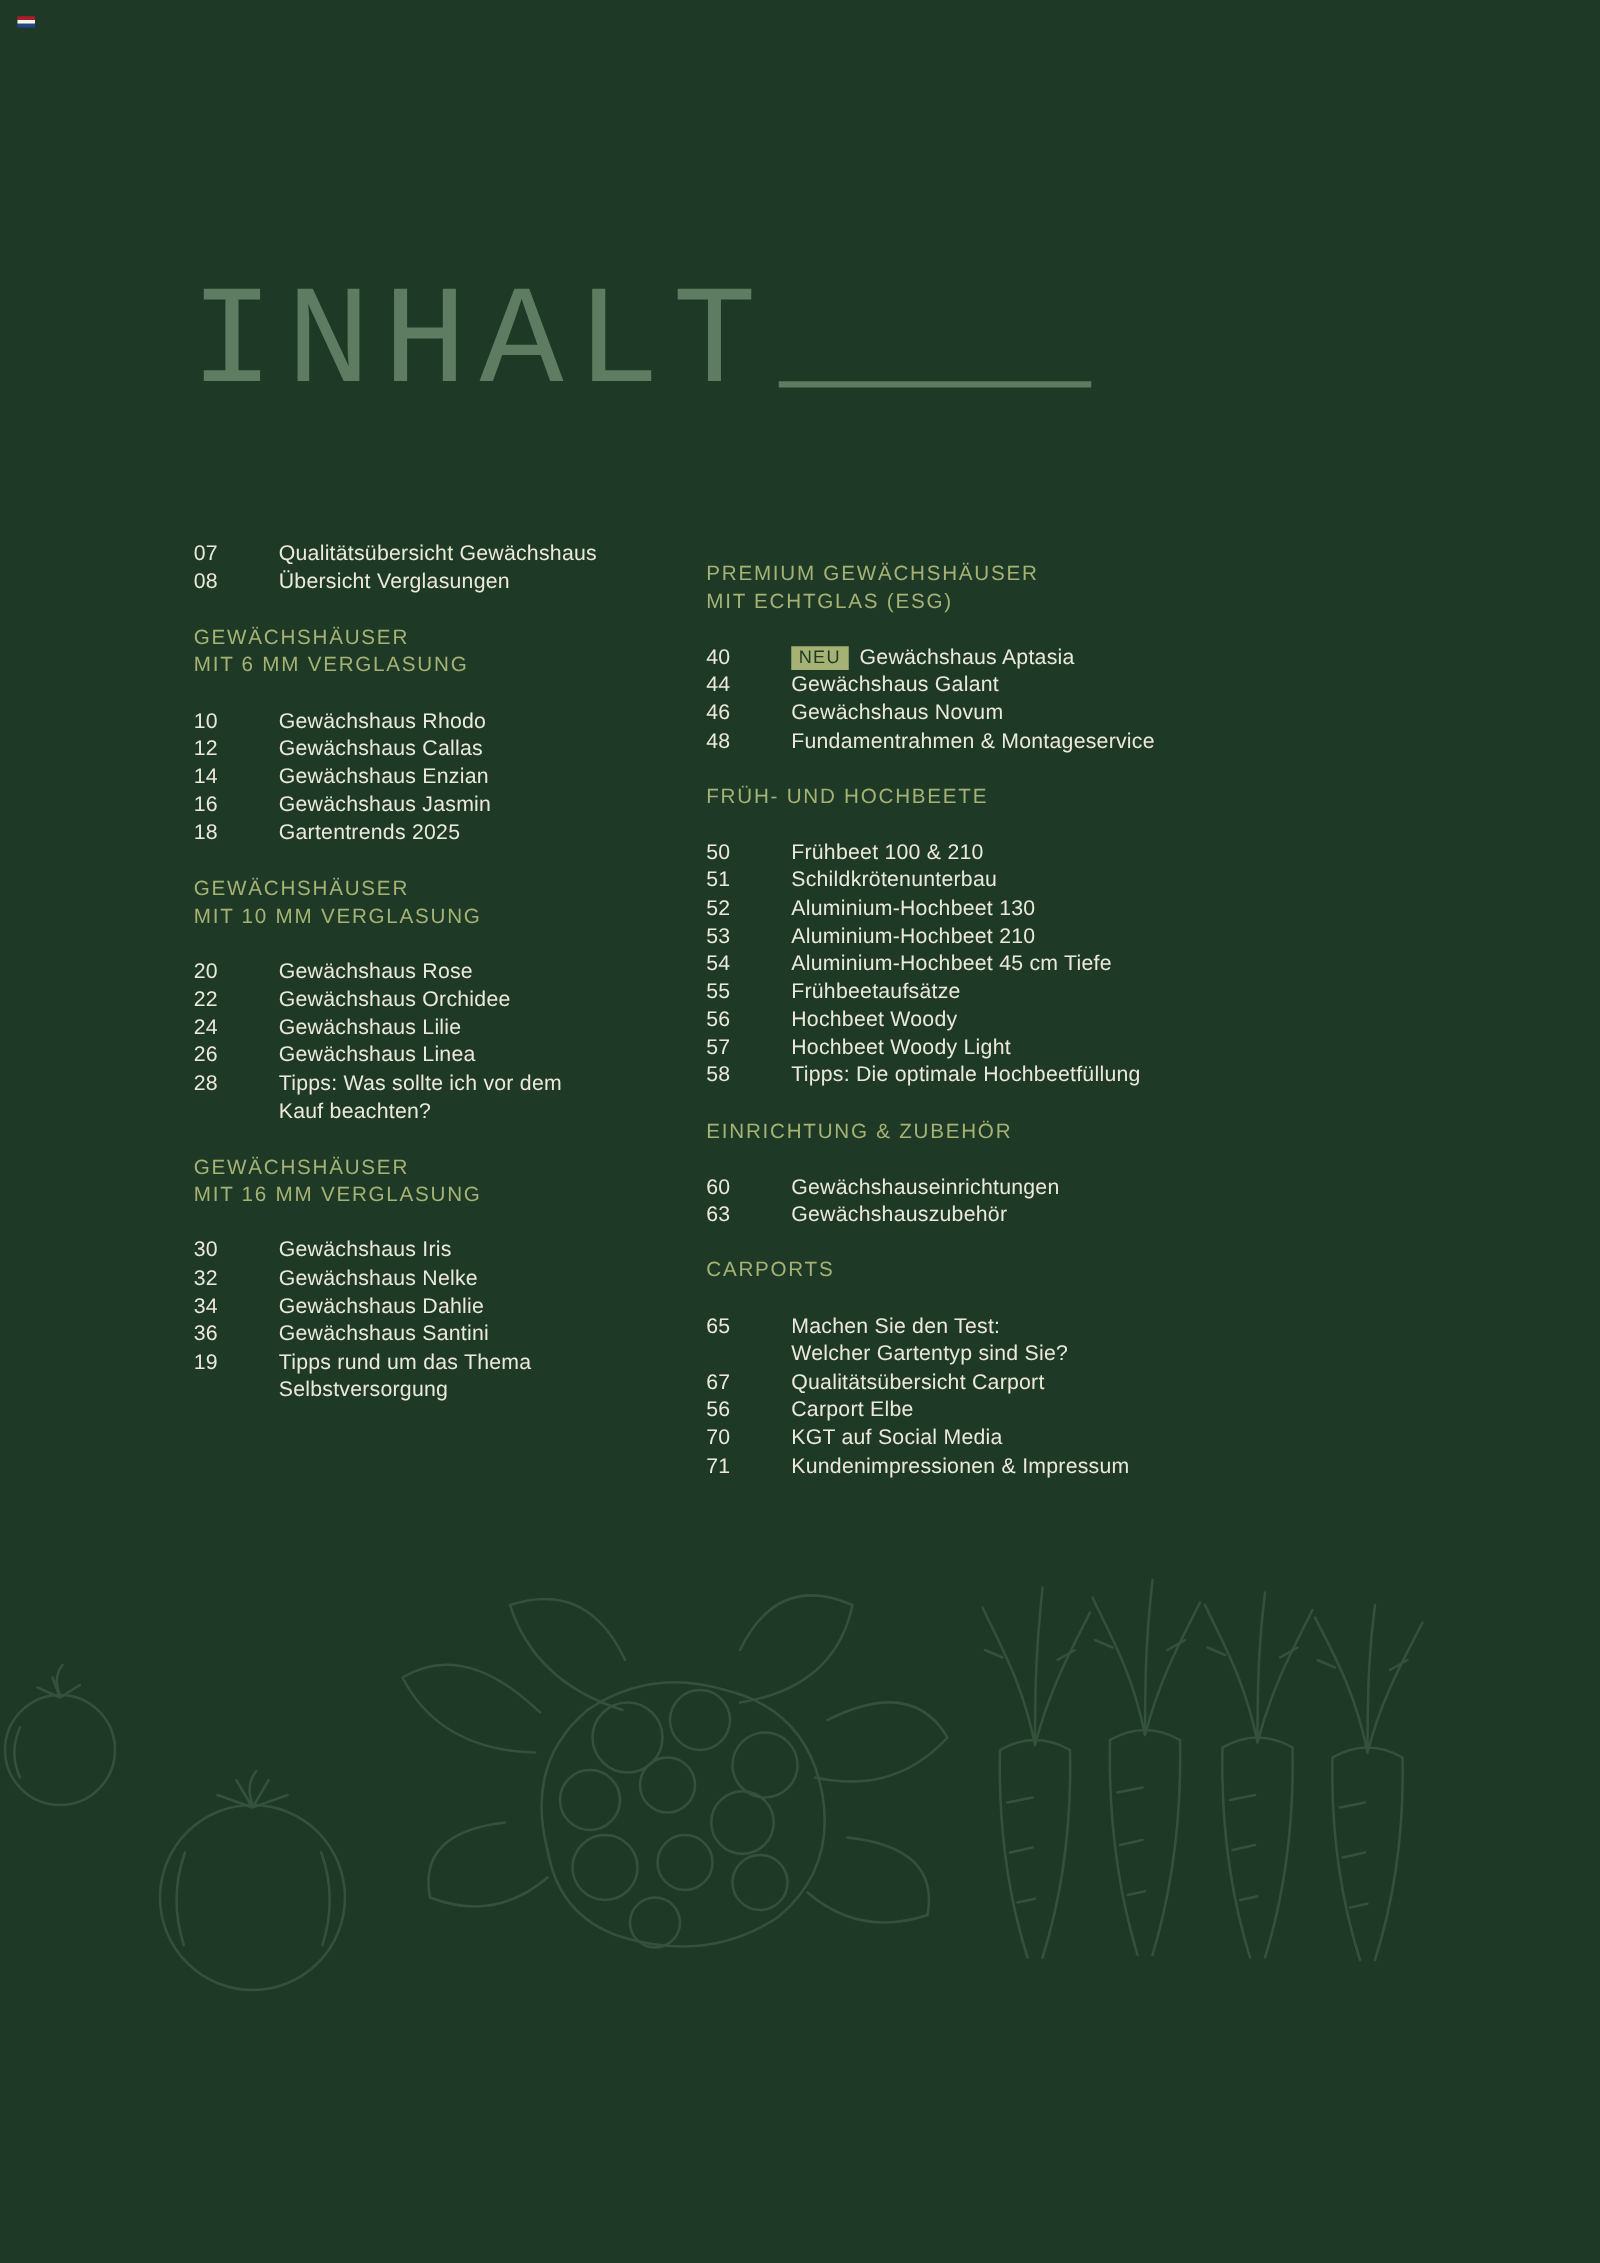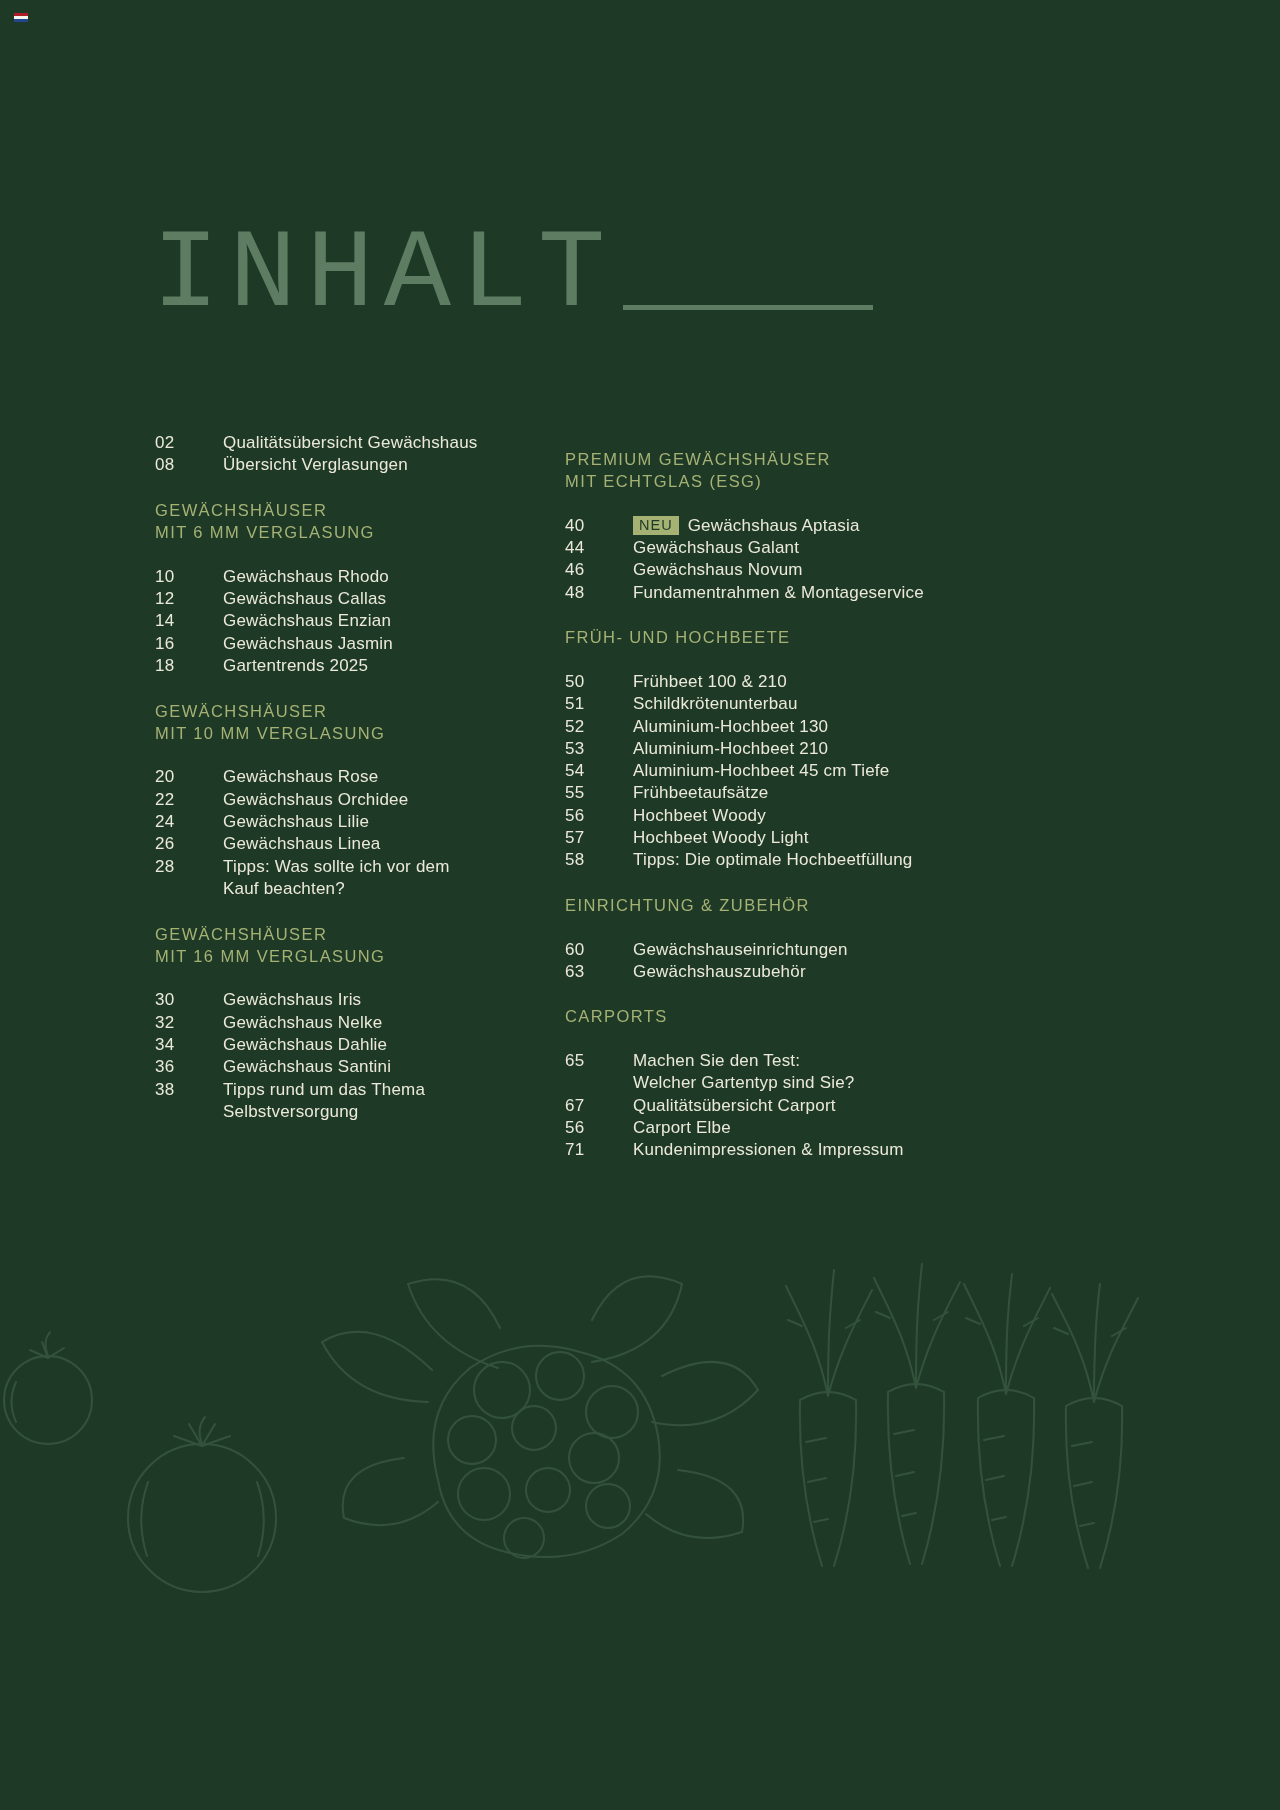--- a/index.html
+++ b/index.html
@@ -73,21 +73,21 @@
   </div>
 
   <div class="page-title">
     <span class="t">INHALT</span>
     <span class="title-rule"></span>
   </div>
 
   <div class="toc">
     <div class="col col-left">
         <div class="row">
-          <span class="num">02</span>
+          <span class="num">07</span>
           <span class="label">Qualitätsübersicht Gewächshaus</span>
         </div>
         <div class="row">
           <span class="num">08</span>
           <span class="label">Übersicht Verglasungen</span>
         </div>
         <div class="sec-heading">GEWÄCHSHÄUSER
 MIT 6 MM VERGLASUNG</div>
         <div class="row">
           <span class="num">10</span>
@@ -144,21 +144,21 @@
         </div>
         <div class="row">
           <span class="num">34</span>
           <span class="label">Gewächshaus Dahlie</span>
         </div>
         <div class="row">
           <span class="num">36</span>
           <span class="label">Gewächshaus Santini</span>
         </div>
         <div class="row">
-          <span class="num">38</span>
+          <span class="num">19</span>
           <span class="label">Tipps rund um das Thema
 Selbstversorgung</span>
         </div>
       </div>
     <div class="col col-right">
         <div class="sec-heading">PREMIUM GEWÄCHSHÄUSER
 MIT ECHTGLAS (ESG)</div>
         <div class="row">
           <span class="num">40</span>
           <span class="label"><span class="badge">NEU</span>Gewächshaus Aptasia</span>
@@ -227,20 +227,24 @@
           <span class="label">Machen Sie den Test:
 Welcher Gartentyp sind Sie?</span>
         </div>
         <div class="row">
           <span class="num">67</span>
           <span class="label">Qualitätsübersicht Carport</span>
         </div>
         <div class="row">
           <span class="num">56</span>
           <span class="label">Carport Elbe</span>
+        </div>
+        <div class="row">
+          <span class="num">70</span>
+          <span class="label">KGT auf Social Media</span>
         </div>
         <div class="row">
           <span class="num">71</span>
           <span class="label">Kundenimpressionen &amp; Impressum</span>
         </div>
       </div>
   </div>
 
   <svg class="veg" viewBox="0 0 1280 560" aria-hidden="true">
     <g stroke="#4a6b50" stroke-width="2" fill="none" opacity="0.5" stroke-linecap="round" stroke-linejoin="round">

